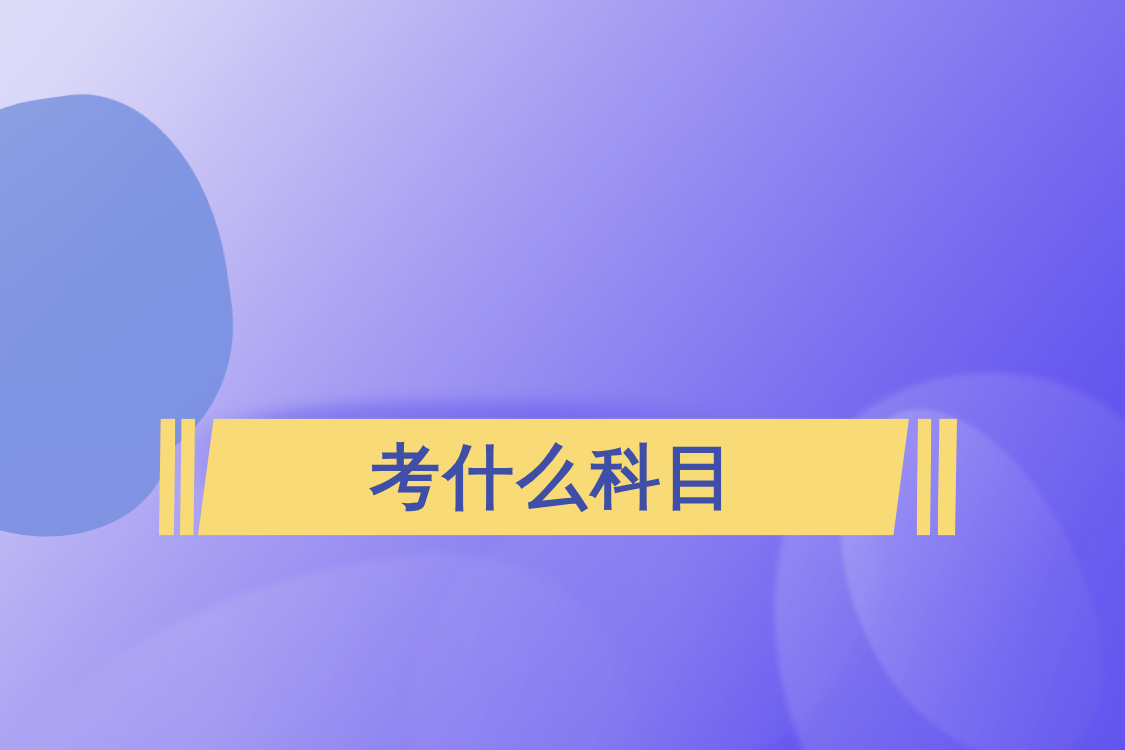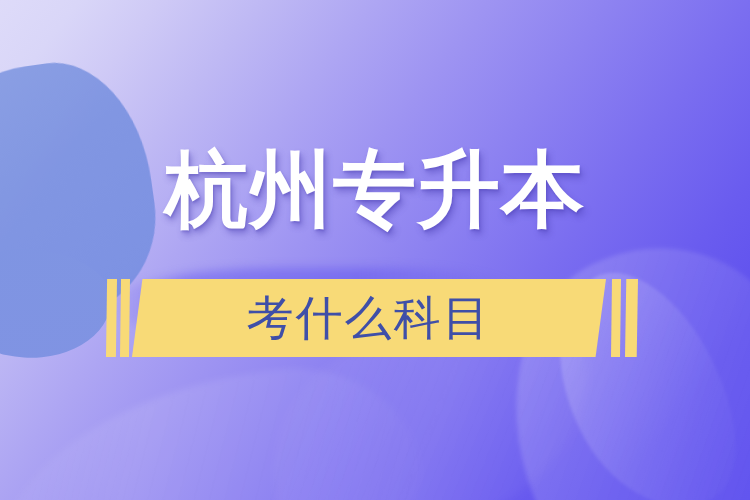--- a/index.html
+++ b/index.html
@@ -200,21 +200,21 @@
     position: absolute;
     left: 26px;
     top: 0;
     width: 474px;
     height: 78px;
     display: flex;
     align-items: center;
     justify-content: center;
     color: #3f4fa8;
     font-size: 47px;
-    font-weight: normal;
+    font-weight: bold;
     letter-spacing: 2px;
     white-space: nowrap;
     user-select: none;
   }
 </style>
 </head>
 <body>
 
 <div id="banner">
 
@@ -223,21 +223,20 @@
   <div class="blob-main"></div>
   <div class="blob-tail"></div>
 
   <div class="swoosh swoosh-c"></div>
   <div class="swoosh swoosh-a"></div>
   <div class="swoosh swoosh-d"></div>
   <div class="swoosh swoosh-b"></div>
 
   <div class="soft-band"></div>
 
-  <div class="headline">杭州专升本</div>
 
   <div class="ribbon-group">
     <div class="ribbon-piece rib-l1"></div>
     <div class="ribbon-piece rib-l2"></div>
     <div class="ribbon-piece rib-main"></div>
     <div class="ribbon-piece rib-r1"></div>
     <div class="ribbon-piece rib-r2"></div>
     <div class="ribbon-text">考什么科目</div>
   </div>
 

